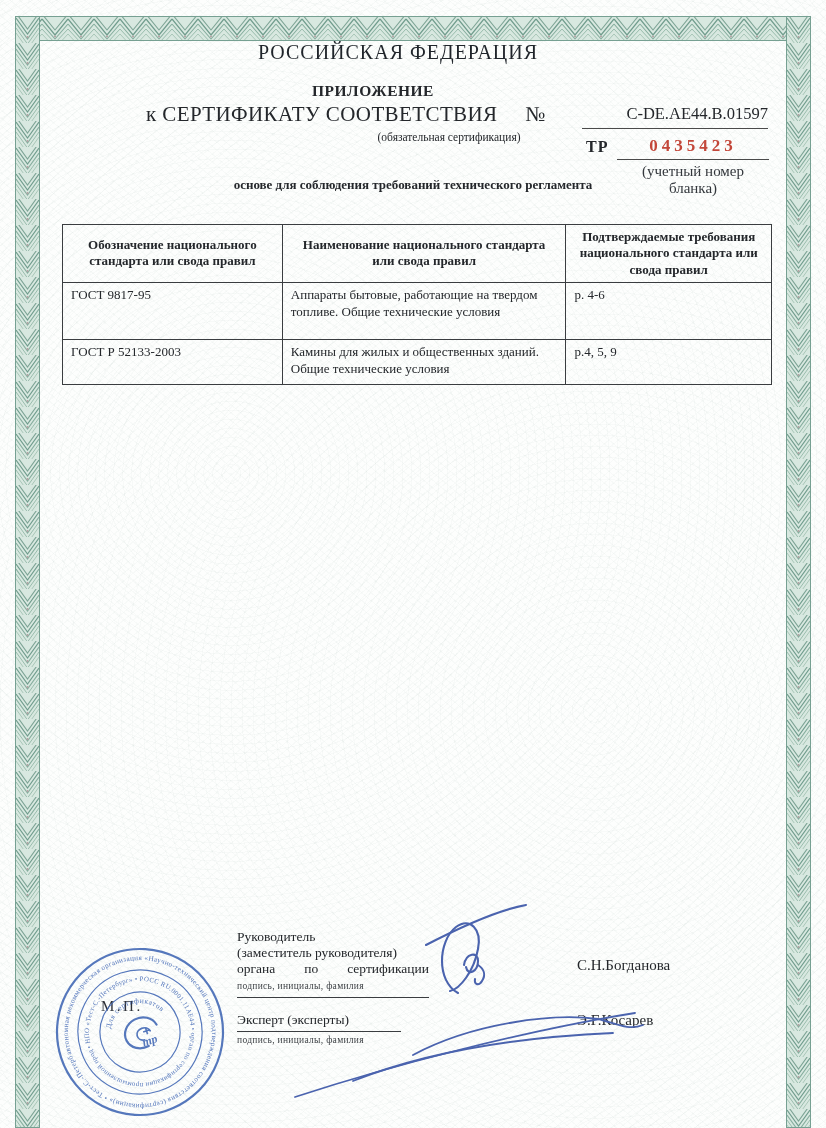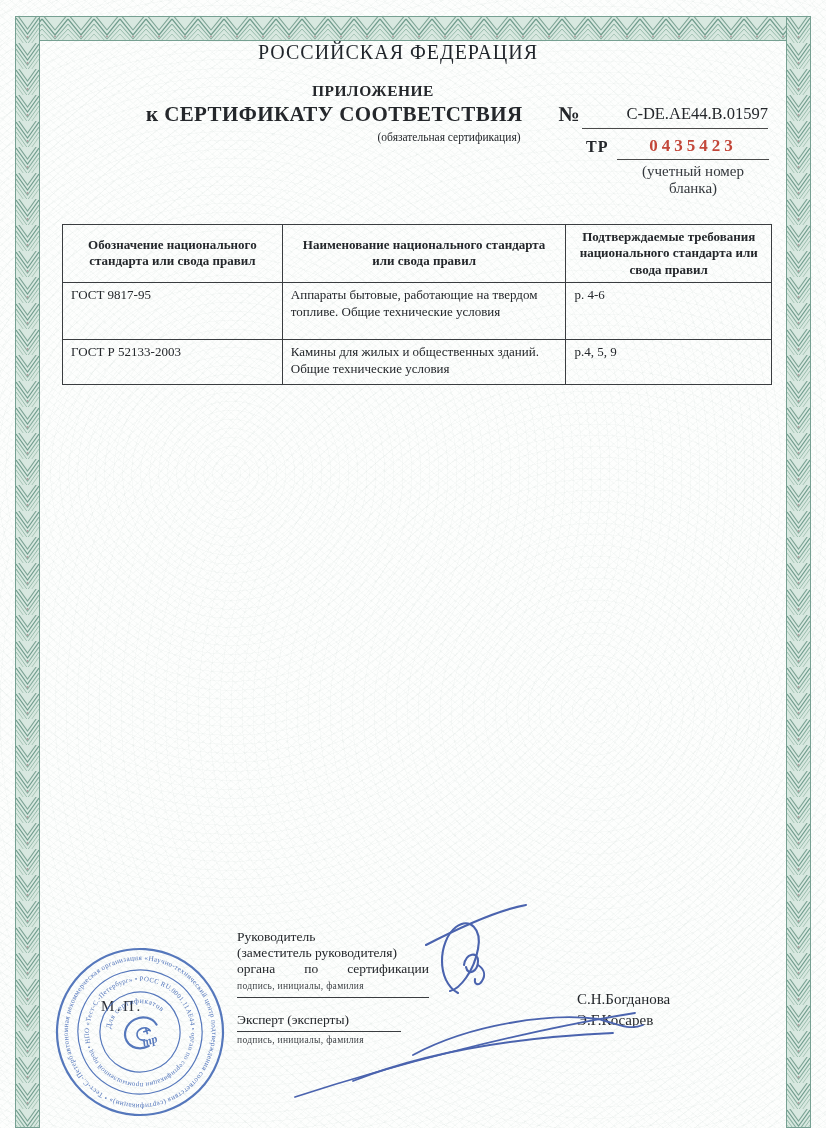--- a/index.html
+++ b/index.html
@@ -13,39 +13,39 @@
       repeating-linear-gradient(-40deg, rgba(140,168,158,0.05) 0 1px, transparent 1px 6px),
       #fdfefd;
   }
   .band{position:absolute;border:1px solid #76a092;box-sizing:border-box;}
   .band-top{left:15px;top:16px;width:796px;height:25px;}
   .band-left{left:15px;top:16px;width:25px;height:1112px;}
   .band-right{left:786px;top:16px;width:25px;height:1112px;}
   .abs{position:absolute;}
   .country{left:30px;right:60px;top:41px;text-align:center;font-weight:normal;font-size:20px;letter-spacing:1px;color:#1f242a;}
   .title{left:30px;right:110px;top:82px;text-align:center;font-weight:bold;font-size:15.5px;letter-spacing:0.5px;}
-  .certline{left:146px;top:102px;font-weight:bold;font-size:21px;letter-spacing:0.4px;display:flex;gap:36px;}
+  .certline{left:146px;top:102px;font-weight:normal;font-size:21px;letter-spacing:0.4px;display:flex;gap:28px;}
   .certnum{left:582px;top:104px;width:186px;text-align:right;font-size:16.5px;padding-bottom:4px;border-bottom:1.5px solid #4a4a4a;}
   .oblig{left:313px;top:131px;width:272px;text-align:center;font-weight:normal;font-size:11.5px;}
   .trlabel{left:586px;top:138px;font-weight:bold;font-size:16px;letter-spacing:1px;}
   .trnum{left:617px;top:136px;width:152px;text-align:center;font-weight:bold;font-size:17px;
          color:#c3473a;letter-spacing:4px;padding-bottom:3px;border-bottom:1.5px solid #4a4a4a;}
   .blankcap{left:617px;top:163px;width:152px;text-align:center;font-size:15px;color:#33373c;}
   .intro{left:60px;top:177px;width:706px;text-align:center;font-weight:bold;font-size:13px;line-height:1.18;}
   .stdtable{left:62px;top:208px;width:710px;border-collapse:collapse;table-layout:fixed;margin-top:16px;}
   .stdtable th,.stdtable td{border:1.5px solid #3a3d40;font-size:13px;vertical-align:top;}
   .stdtable th{font-weight:bold;text-align:center;vertical-align:middle;padding:4px 8px;height:48px;line-height:1.25;}
   .stdtable td{padding:4px 8px 6px 8px;line-height:1.3;}
   .row1 td{height:46px;}
   .row2 td{height:34px;}
   .sigrole{left:237px;top:929px;width:192px;font-size:13.5px;line-height:1.18;}
   .sigrole .just{display:block;text-align:justify;text-align-last:justify;border-bottom:1px solid #3a3d40;padding-bottom:20px;}
   .sigcap{font-size:9.5px;color:#3f4347;letter-spacing:0.3px;}
   .headcap{left:237px;top:981px;}
-  .headname{left:577px;top:957px;font-size:15px;margin-top:34px;}
+  .headname{left:577px;top:957px;font-size:15px;}
   .expertrole{left:237px;top:1012px;width:164px;font-size:13.5px;border-bottom:1px solid #3a3d40;padding-bottom:3px;}
   .expertcap{left:237px;top:1035px;}
   .expertname{left:577px;top:1012px;font-size:15px;}
   .mp{left:101px;top:998px;font-size:15px;letter-spacing:2.5px;color:#2e3138;z-index:1;}
   .stampsvg{left:50px;top:942px;z-index:2;opacity:0.88;}
   .inksvg{z-index:3;}
 </style>
 </head>
 <body>
 
@@ -105,20 +105,21 @@
   </div>
   <div class="abs certnum">C-DE.AE44.B.01597</div>
 
   <div class="abs oblig">(обязательная сертификация)</div>
 
   <div class="abs trlabel">ТР</div>
   <div class="abs trnum">0435423</div>
   <div class="abs blankcap">(учетный номер бланка)</div>
 
   <div class="abs intro">
+    <div>основе для соблюдения требований технического регламента</div>
   </div>
 
   <table class="abs stdtable">
     <colgroup>
         <col style="width:31%">
         <col style="width:40%">
         <col style="width:29%">
       </colgroup>
     <thead>
       <tr>

